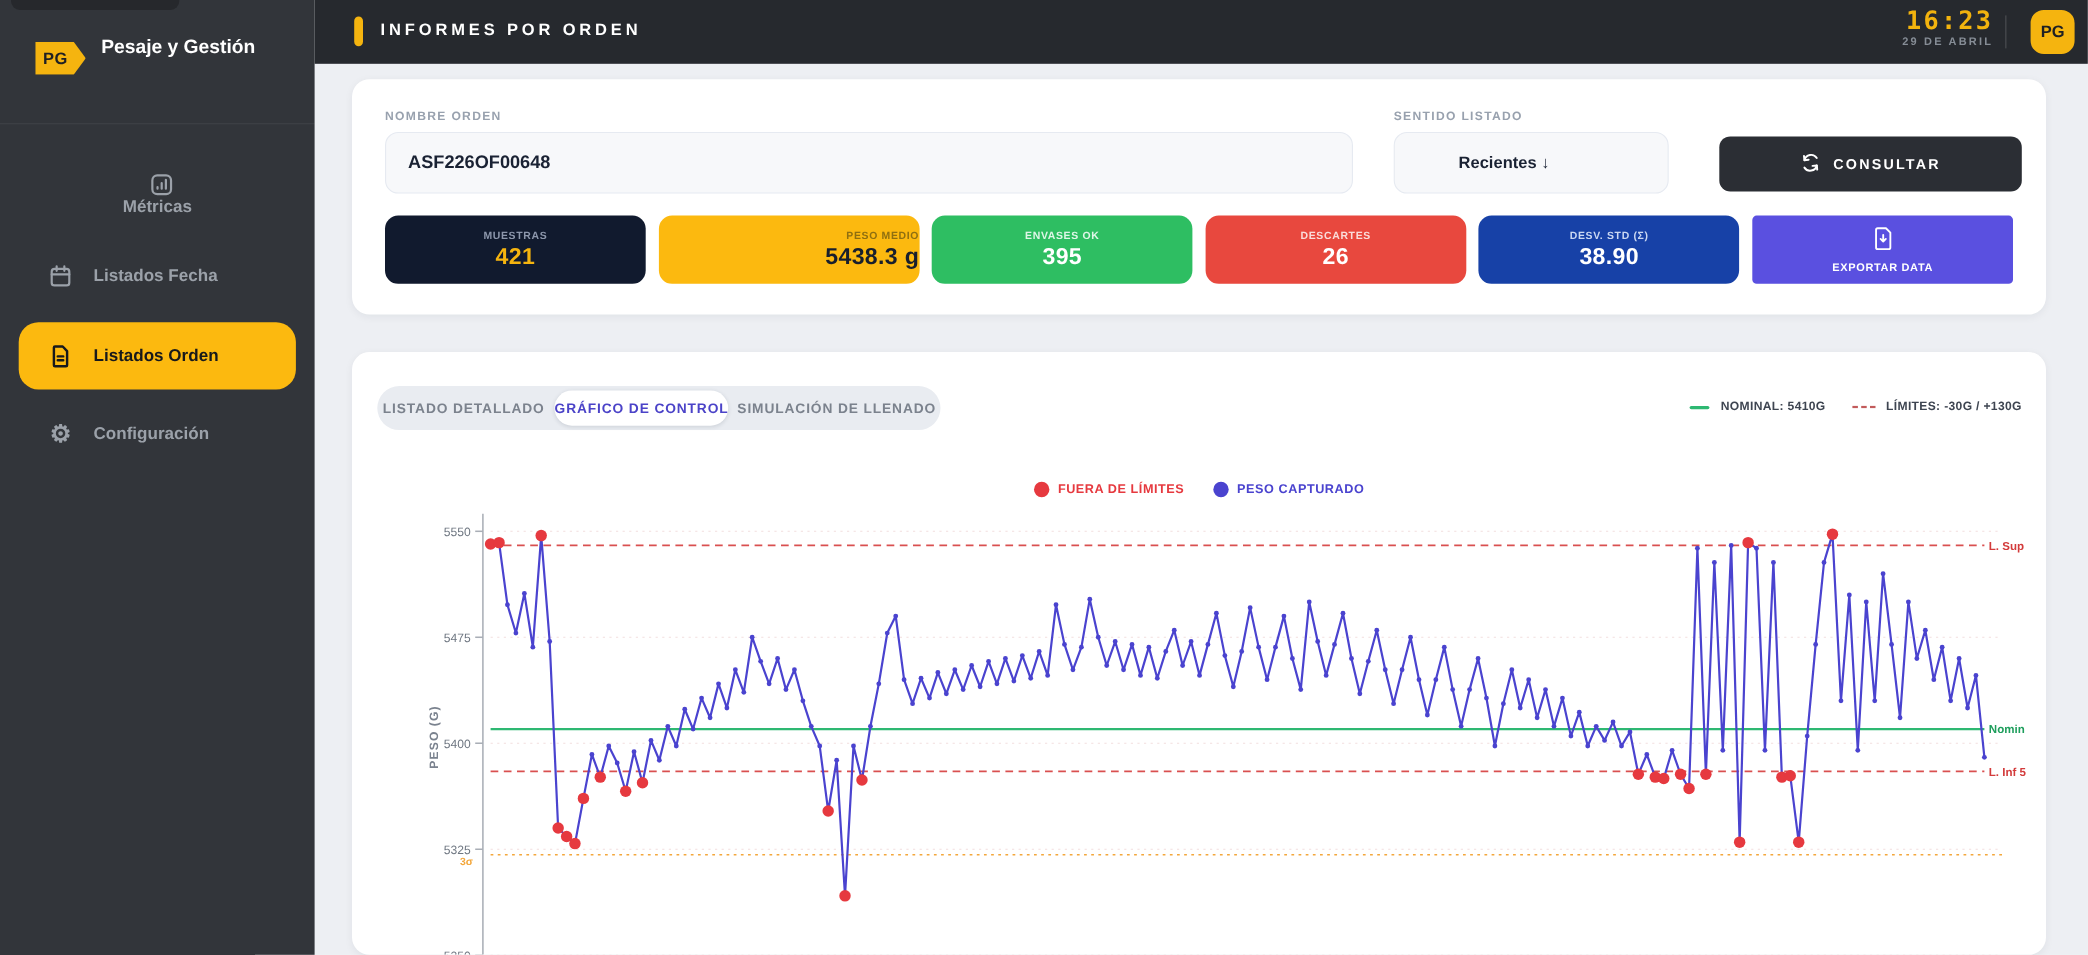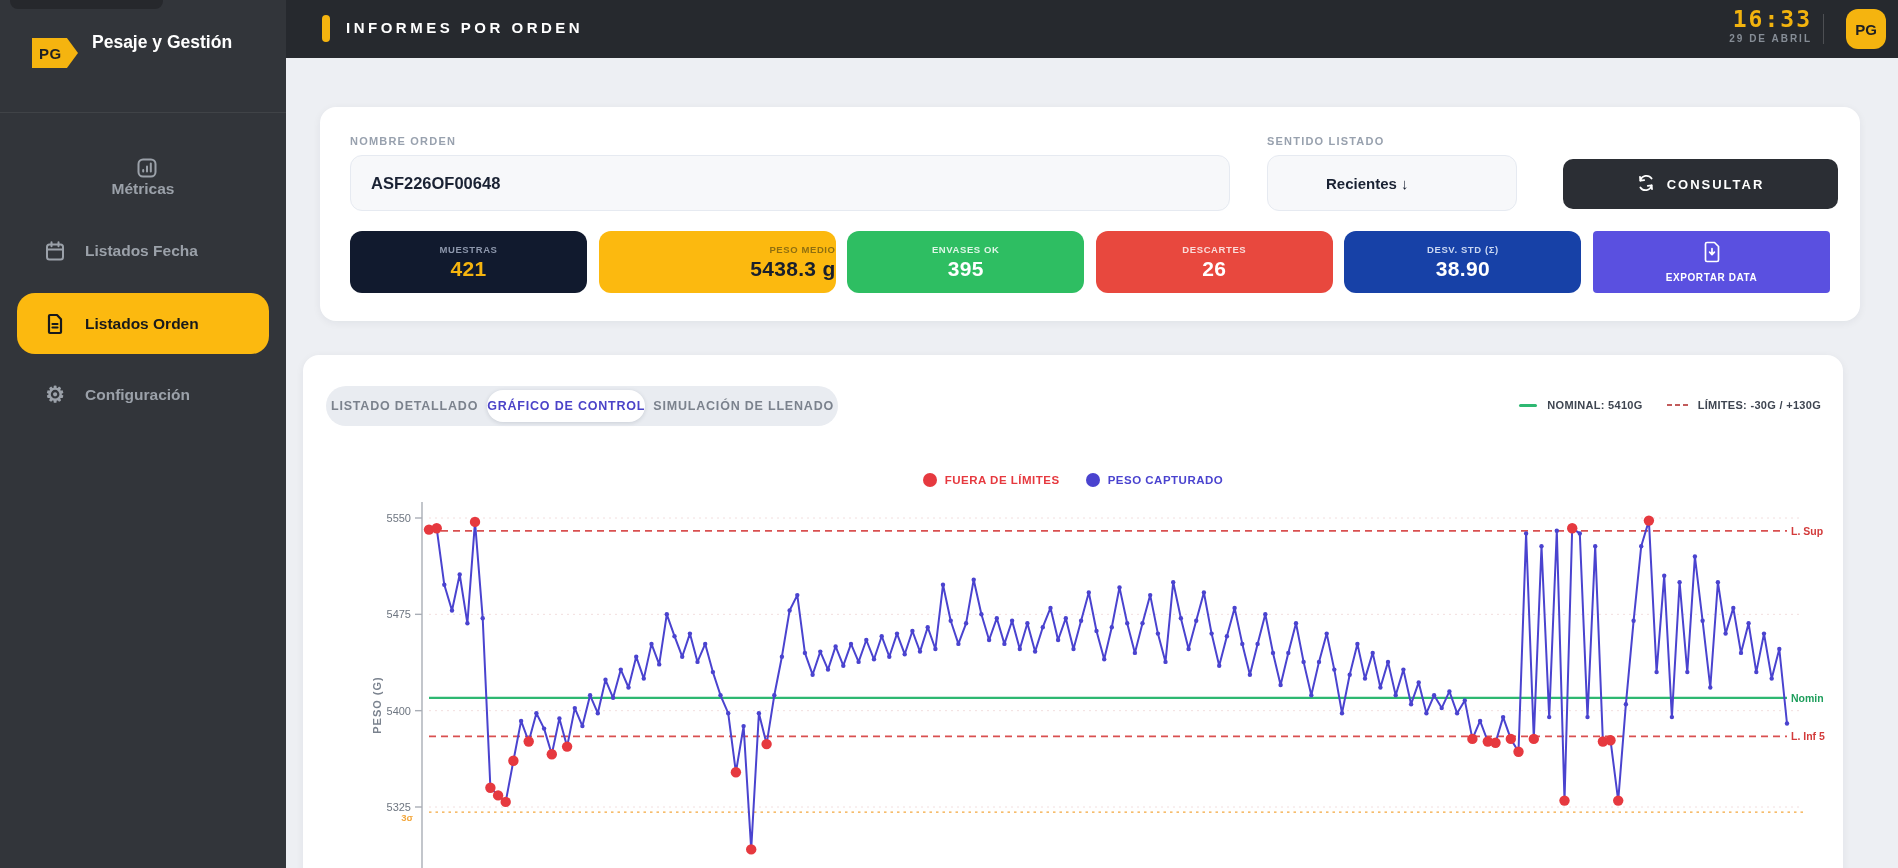--- a/index.html
+++ b/index.html
@@ -23,23 +23,23 @@
   .tb-pill{position:absolute;left:36px;top:15px;width:8px;height:27px;background:#F5B40F;border-radius:4px;}
   .tb-title{position:absolute;left:60px;top:19px;color:#FFFFFF;font-weight:bold;font-size:15px;letter-spacing:3.5px;}
   .tb-time{position:absolute;right:86px;top:6px;width:140px;text-align:right;color:#F2B30E;
     font-family:"DejaVu Sans Mono",monospace;font-weight:bold;font-size:23px;letter-spacing:2px;}
   .tb-date{position:absolute;right:86px;top:33px;width:140px;text-align:right;color:#868D96;
     font-weight:bold;font-size:10px;letter-spacing:2px;}
   .tb-divider{position:absolute;right:74px;top:14px;width:1px;height:30px;background:rgba(255,255,255,.18);}
   .tb-avatar{position:absolute;right:12px;top:9px;width:40px;height:40px;background:#F5B40F;border-radius:12px;
     display:flex;align-items:center;justify-content:center;font-weight:bold;font-size:15px;color:#1E2024;cursor:pointer;}
   
-  .card{position:absolute;background:#FFFFFF;border-radius:16px;box-shadow:0 2px 8px rgba(25,35,55,.06);margin-top:35px;}
+  .card{position:absolute;background:#FFFFFF;border-radius:16px;box-shadow:0 2px 8px rgba(25,35,55,.06);}
   #card-form{left:320px;top:72px;width:1540px;height:214px;}
-  #card-chart{left:303px;top:320px;width:1540px;height:548px;overflow:hidden;}
+  #card-chart{left:320px;top:320px;width:1540px;height:548px;overflow:hidden;}
   .fld-label{position:absolute;font-size:11px;font-weight:bold;color:#98A1AE;letter-spacing:1.2px;}
   .input-box{position:absolute;background:#F7F8FA;border:1px solid #E6EAF1;border-radius:12px;
     display:flex;align-items:center;box-sizing:border-box;}
   .input-box .val{margin-left:20px;font-weight:bold;color:#1A2233;}
   .consult-btn{position:absolute;left:1243px;top:52px;width:275px;height:50px;background:#2B2E34;border-radius:10px;
     display:flex;align-items:center;justify-content:center;gap:12px;color:#FFF;font-weight:bold;
     font-size:13px;letter-spacing:2px;cursor:pointer;}
   
   .stat{position:absolute;top:124px;width:237px;height:62px;border-radius:12px;display:flex;flex-direction:column;
     align-items:center;justify-content:center;gap:2px;}
@@ -112,21 +112,21 @@
 
     <div class="menu-item" style="top:371px;">
       <span class="mi-icon gear-glyph">⚙</span>
       <span>Configuración</span>
     </div>
   </div>
 
   <div class="topbar">
     <div class="tb-pill"></div>
     <div class="tb-title">INFORMES POR ORDEN</div>
-    <div class="tb-time">16:33</div>
+    <div class="tb-time">16:23</div>
     <div class="tb-date">29 DE ABRIL</div>
     <div class="tb-divider"></div>
     <div class="tb-avatar">PG</div>
   </div>
   <div class="top-notch"></div>
 
   <div class="card" id="card-form">
     <div class="fld-label" style="left:30px;top:28px;">NOMBRE ORDEN</div>
     <div class="input-box" style="left:30px;top:48px;width:880px;height:56px;">
       <span class="val" style="font-size:16.5px;">ASF226OF00648</span>

